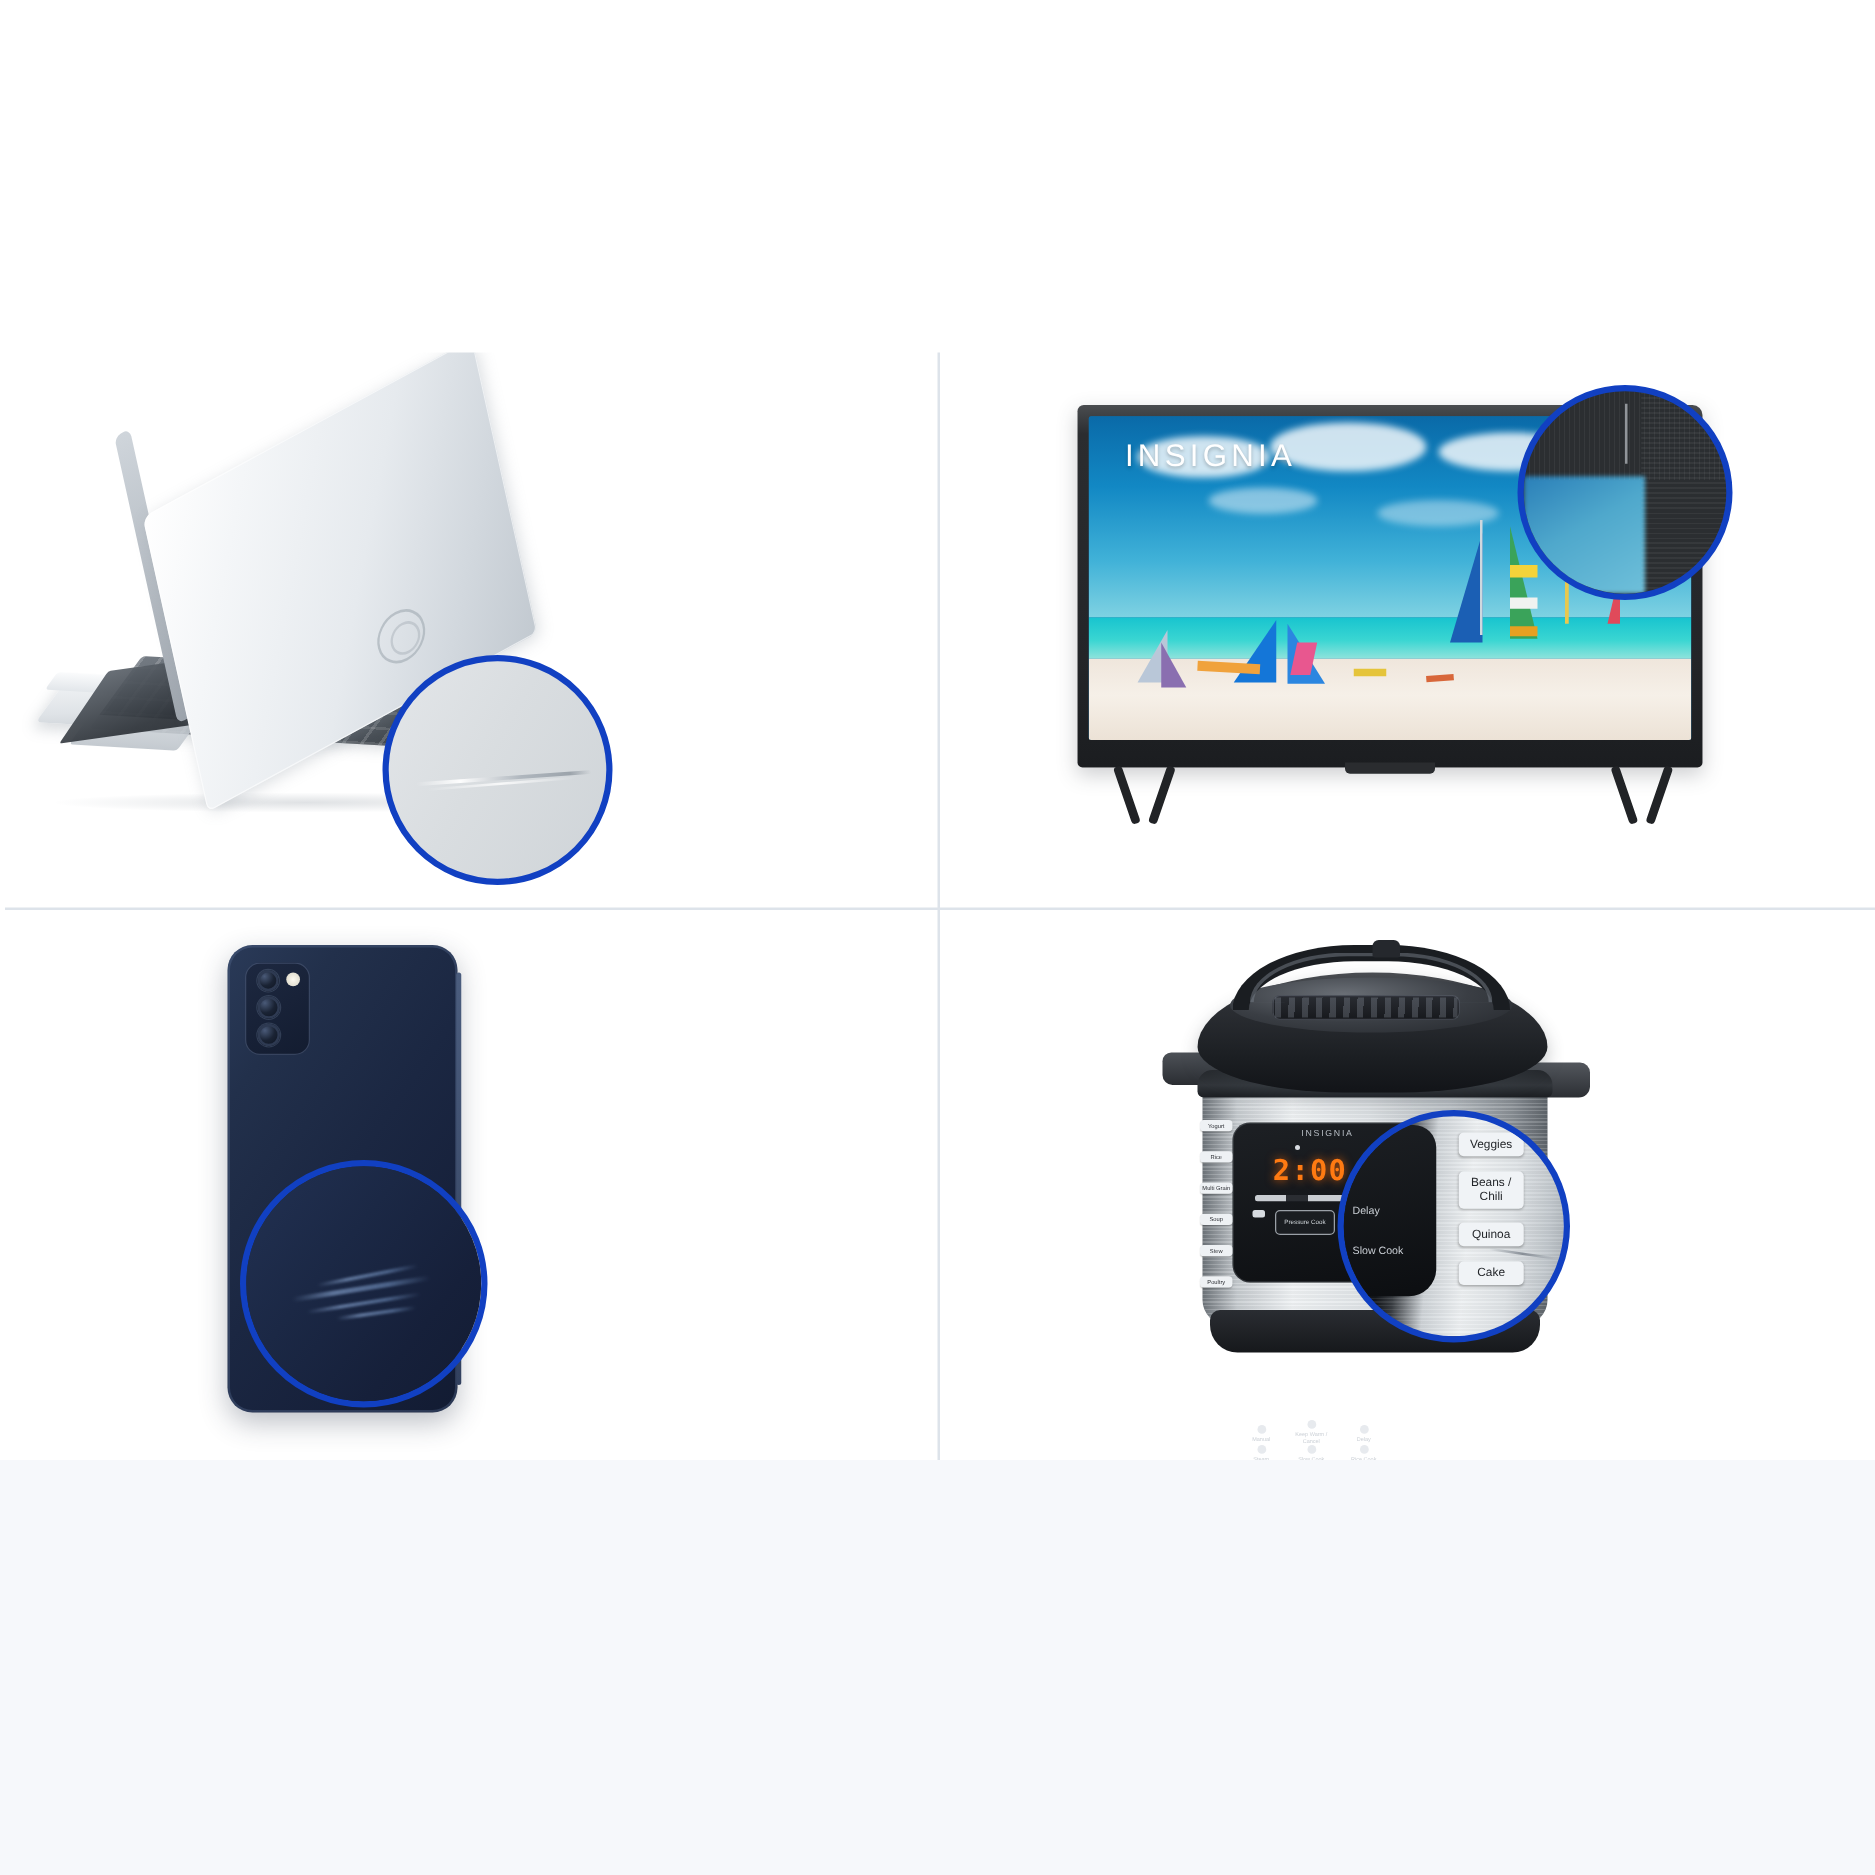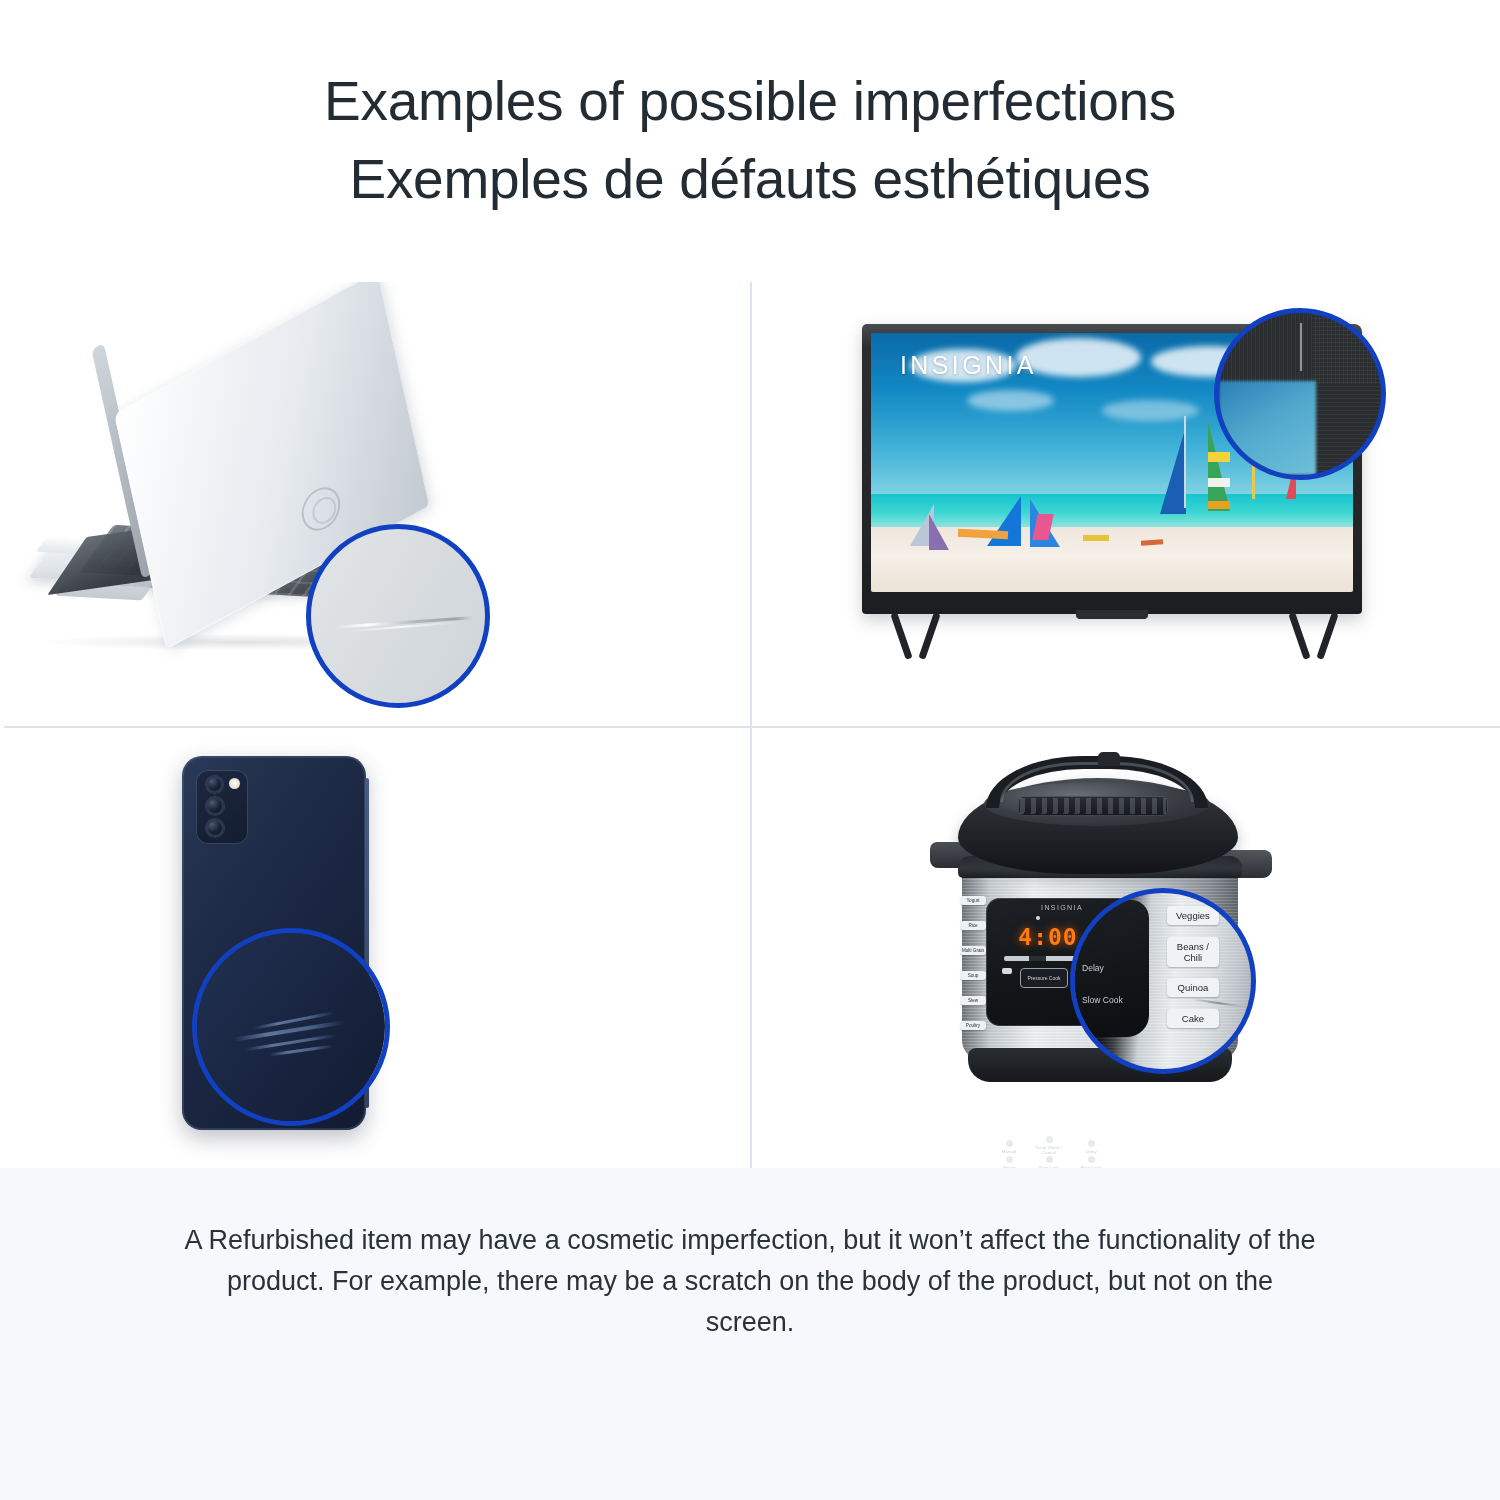--- a/index.html
+++ b/index.html
@@ -281,24 +281,20 @@
             align-items:center; justify-content:flex-start; padding:52px 150px 0; }
   .para { width:1140px; text-align:center; color:#2b3138; font-size:27px;
           line-height:41px; font-weight:400; }
   .para.fr { margin-top:26px; }
 </style>
 </head>
 <body>
 
 <div class="page">
 
-  <div class="header">
-    <div class="title-line">Examples of possible imperfections</div>
-    <div class="title-line">Exemples de défauts esthétiques</div>
-  </div>
 
   <div class="grid">
 
     <div class="cell c1">
       <div class="stage">
         <div class="lt-wrap">
           <div class="lt-shadow"></div>
           <div class="lt-base"></div>
           <div class="lt-base-top"></div>
           <div class="lt-deck">
@@ -412,21 +408,21 @@
           <div class="pc-lid"></div>
           <div class="pc-lid-top"></div>
           <div class="pc-display-strip"></div>
           <div class="pc-handle"></div>
           <div class="pc-handle-hl"></div>
           <div class="pc-valve"></div>
 
           <div class="pc-panel">
             <div class="pc-brand">INSIGNIA</div>
             <div class="pc-dot"></div>
-            <div class="pc-lcd">4:00</div>
+            <div class="pc-lcd">2:00</div>
             <div class="pc-bar"></div>
             <div class="pc-center-btn">Pressure Cook</div>
             <div class="pc-minibtn" style="left:16px;top:70px;width:10px;height:6px;"></div>
             <div class="pc-minibtn" style="left:96px;top:70px;width:10px;height:6px;"></div>
 
             <div class="pc-row-btns">
               <div class="pc-rb" style="left:-62px;top:4px;"><i></i>Manual</div>
               <div class="pc-rb" style="left:-22px;top:0px;"><i></i>Keep Warm / Cancel</div>
               <div class="pc-rb" style="left:20px;top:4px;"><i></i>Delay</div>
               <div class="pc-rb" style="left:-62px;top:20px;"><i></i>Steam</div>
@@ -466,16 +462,15 @@
             </div>
             <div class="pcz-scratch"></div>
           </div>
         </div>
       </div>
     </div>
 
   </div>
 
   <div class="footer">
-    <p class="para en">A Refurbished item may have a cosmetic imperfection, but it won’t affect the functionality of the product. For example, there may be a scratch on the body of the product, but not on the screen.</p>
   </div>
 
 </div>
 
 </body></html>

